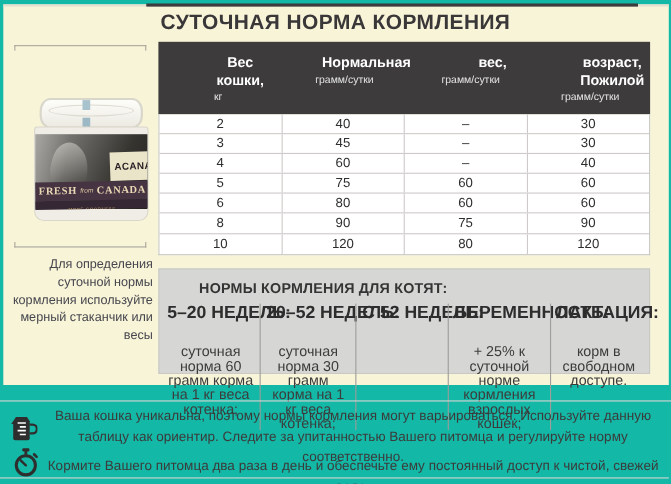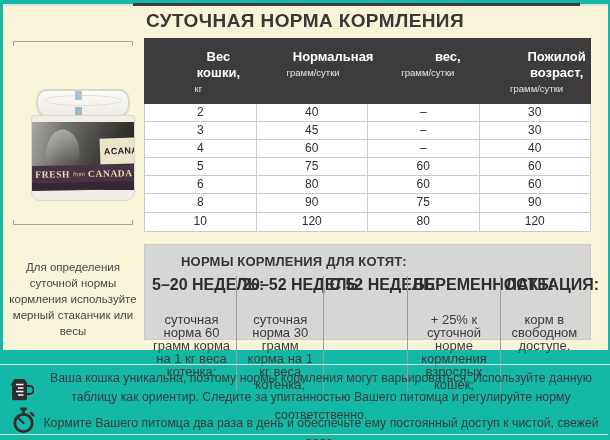--- a/index.html
+++ b/index.html
@@ -64,22 +64,22 @@
   }
   .fresh-band .big { font-size:9.5px; font-weight:bold; letter-spacing:0.6px; font-family:"Liberation Serif", serif; }
   .fresh-band .small { font-size:6px; font-style:italic; color:#d9c79f; }
   .sub-band {
     position:absolute; left:0; bottom:0; width:104px; height:8px; background:#352733;
     color:#c7a468; text-align:center; overflow:hidden; transform:rotate(-1deg);
   }
   .sub-band span { display:inline-block; font-size:8px; transform:scale(0.5); transform-origin:center top; white-space:nowrap; letter-spacing:1px; }
 
   .sidebar-note {
-    position:absolute; left:7px; top:256px; width:132px;
-    font-size:11.5px; line-height:16px; text-align:center; color:#46464e;
+    position:absolute; left:7px; top:230px; width:132px;
+    font-size:11.5px; line-height:16px; text-align:right; color:#46464e;
   }
 
   
   .feed-table { position:absolute; left:144px; top:35px; width:447px; }
   .thead { display:flex; background:#3e3b3c; height:66px; }
   .th { flex:1; text-align:center; padding-top:11px; color:#ffffff; }
   .th .h-line { font-size:13px; font-weight:bold; line-height:16px;padding-left:40px; }
   .th .h-unit { font-size:9.5px; color:#e4e4e4; margin-top:2px; }
   .tbody { border:1px solid #c9c9c5; border-top:none; background:#ffffff; }
   .tr { display:flex; height:18.1px; border-bottom:1px solid #cecac9; }
@@ -159,22 +159,22 @@
       </div>
       <div class="th">
         <div class="h-line">Нормальная</div>
         <div class="h-unit">грамм/сутки</div>
       </div>
       <div class="th">
         <div class="h-line">вес,</div>
         <div class="h-unit">грамм/сутки</div>
       </div>
       <div class="th">
+        <div class="h-line">возраст,</div>
         <div class="h-line">Пожилой</div>
-        <div class="h-line">возраст,</div>
         <div class="h-unit">грамм/сутки</div>
       </div>
     </div>
     <div class="tbody">
       <div class="tr">
         <div class="td">2</div>
         <div class="td">40</div>
         <div class="td">–</div>
         <div class="td">30</div>
       </div>

